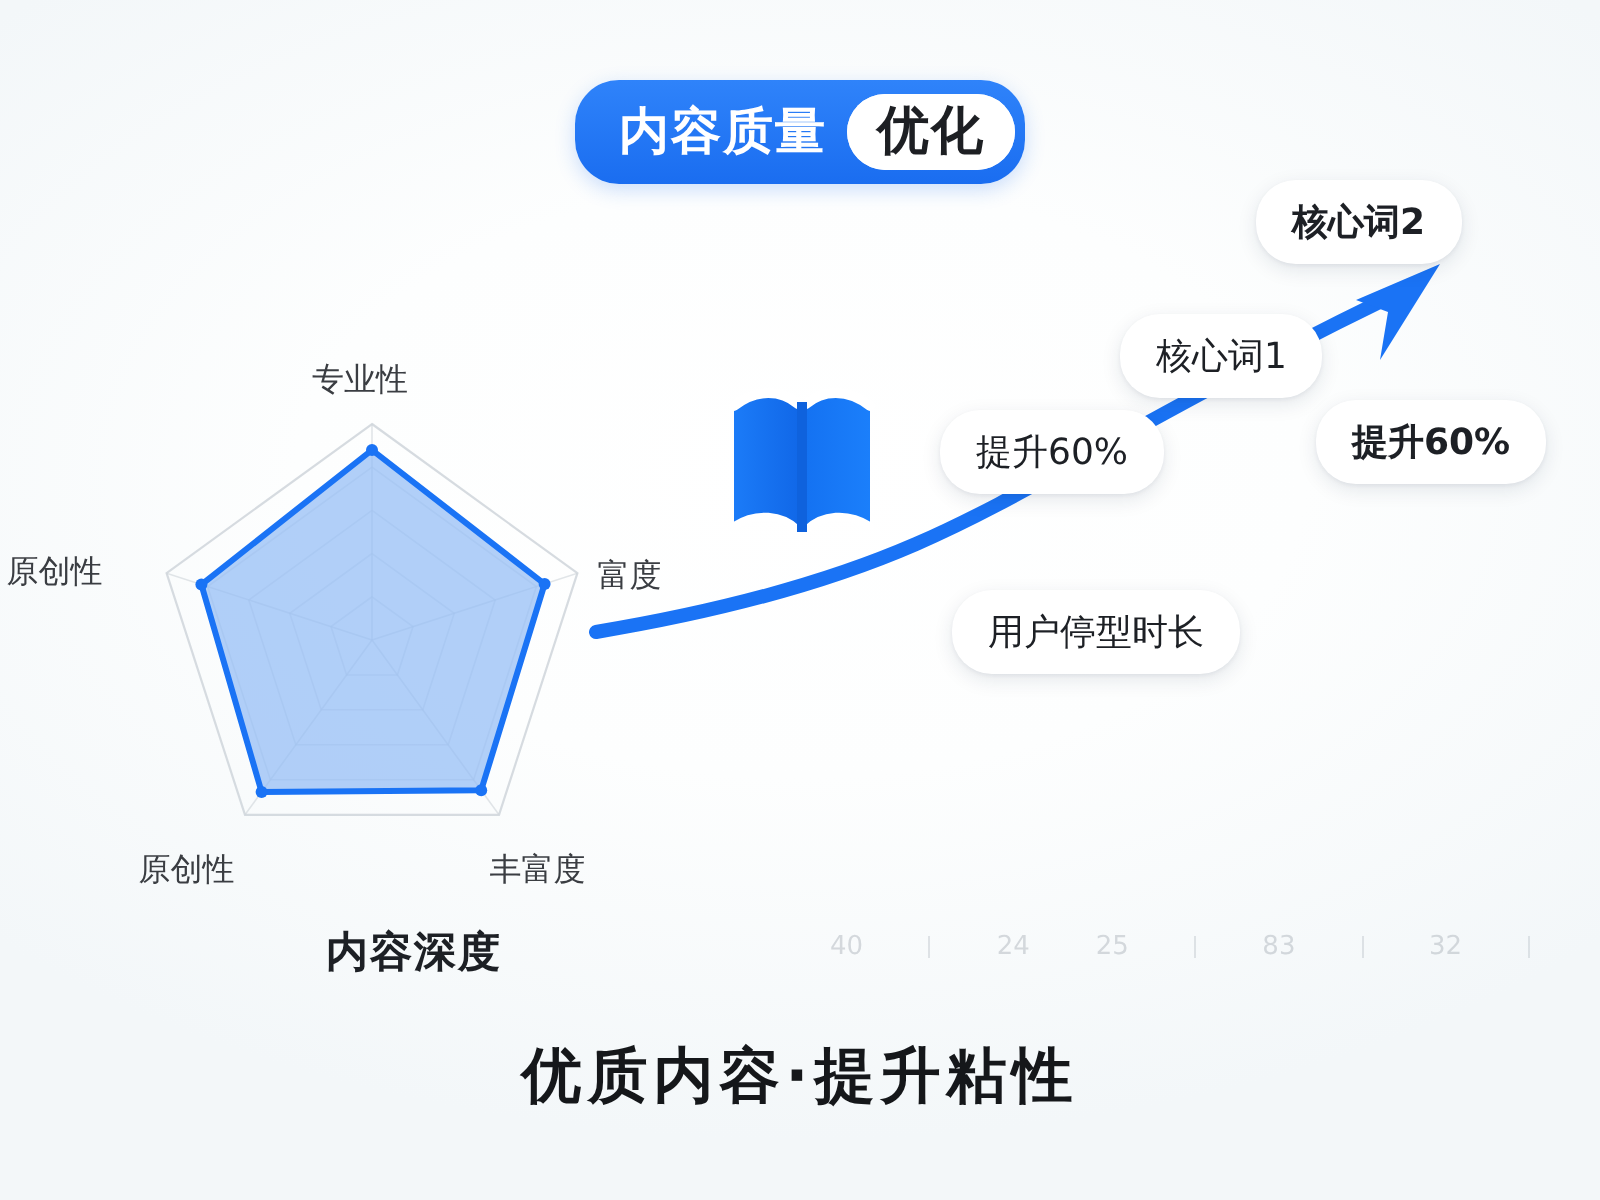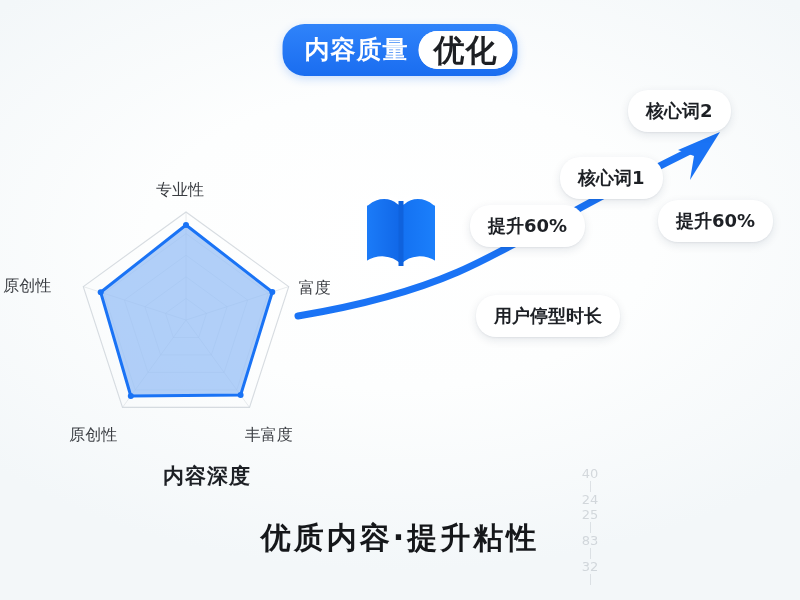--- a/index.html
+++ b/index.html
@@ -21,21 +21,21 @@
     background:
       radial-gradient(ellipse 70% 55% at 50% 40%, #ffffff 0%, #fdfefe 45%, #f3f7f9 100%),
       linear-gradient(160deg, #f6f9fb 0%, #ffffff 35%, #f2f6f8 100%);
     overflow: hidden;
   }
 
   
   #badge {
     position: absolute;
     left: 50%;
-    top: 24px;
+    top: 40px;
     transform: translateX(-50%);
     display: flex;
     align-items: center;
     height: 52px;
     padding: 0 5px 0 0;
     border-radius: 22px;
     background: linear-gradient(180deg, #2f83fa 0%, #1a6df0 100%);
     box-shadow: 0 3px 10px rgba(26,109,240,0.22);
     white-space: nowrap;
   }
@@ -43,21 +43,21 @@
     color: #ffffff;
     font-size: 25px;
     font-weight: 700;
     letter-spacing: 1px;
     padding: 0 10px 0 22px;
     line-height: 44px;
   }
   #badge-tag {
     background: #ffffff;
     color: #1d1f23;
-    font-size: 31px;
+    font-size: 26px;
     font-weight: 700;
     letter-spacing: 1px;
     border-radius: 19px;
     padding: 0 15px;
     line-height: 38px;
     height: 38px;
     box-shadow: inset 0 0 0 1px rgba(255,255,255,0.9);
   }
 
   
@@ -111,21 +111,20 @@
   
   .pill {
     position: absolute;
     background: #ffffff;
     border-radius: 20px;
     font-size: 18px;
     color: #1d2025;
     padding: 9px 18px;
     white-space: nowrap;
     box-shadow: 0 3px 10px rgba(24,40,72,0.10), 0 1px 2px rgba(24,40,72,0.06);
-    font-weight: bold;
   }
   .pill.bold { font-weight: 700; }
 
   #pill-kw2   { left: 628px; top: 90px; }
   #pill-kw1   { left: 560px; top: 157px; }
   #pill-up1   { left: 470px; top: 205px; }
   #pill-up2   { left: 658px; top: 200px; }
   #pill-dwell { left: 476px; top: 295px; }
 
   
@@ -142,21 +141,20 @@
   
   #tick-scale {
     position: absolute;
     left: 415px;
     top: 466px;
     width: 350px;
     display: flex;
     align-items: center;
     justify-content: space-between;
     opacity: 0.38;
-    flex-direction: column;
   }
   .tick-num {
     font-size: 13px;
     color: #9aa2ab;
   }
   .tick-mark {
     width: 1px;
     height: 11px;
     background: #b5bcc4;
   }

